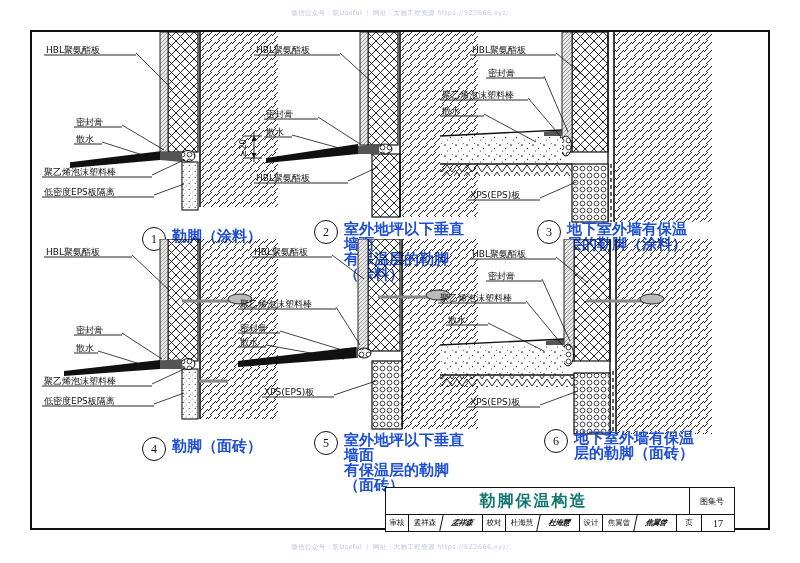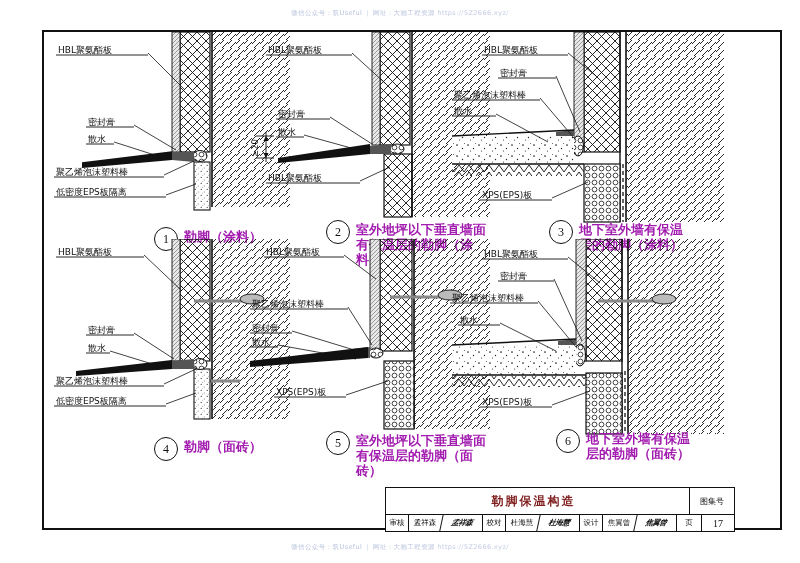--- a/index.html
+++ b/index.html
@@ -16,21 +16,21 @@
     font-size:6.5px;color:#b9c3dd;letter-spacing:.4px;white-space:nowrap;
     font-family:"DejaVu Sans",sans-serif;
   }
   .wm-top{top:9px;}
   .wm-bot{top:543px;}
   .wm .sep{color:#cdd5e8;padding:0 4px;}
   .wm .url{color:#c2cbe2;}
 
   
   .sheet{
-    position:absolute;left:42px;top:30px;width:740px;height:500px;
+    position:absolute;left:30px;top:30px;width:740px;height:500px;
     border:2.5px solid #111;background:#fff;box-sizing:border-box;
   }
 
   
   .detail{position:absolute;box-sizing:border-box;}
   .d1{left:0px;  top:0px;  width:246px;height:225px;}
   .d2{left:200px;top:0px;  width:246px;height:225px;}
   .d3{left:400px;top:0px;  width:280px;height:225px;}
   .d4{left:0px;  top:207px;width:246px;height:230px;}
   .d5{left:200px;top:207px;width:246px;height:230px;}
@@ -42,36 +42,36 @@
   .caption{
     position:absolute;display:flex;align-items:flex-start;gap:6px;
   }
   .cap-num{
     width:22px;height:22px;border:1.3px solid #111;border-radius:50%;
     display:flex;align-items:center;justify-content:center;
     font-size:12px;color:#111;flex:0 0 auto;
     font-family:"Liberation Serif",serif;
   }
   .cap-txt{
-    font-size:13px;font-weight:bold;color:#a21caf;line-height:15px;
+    font-size:15px;font-weight:bold;color:#1d4ed8;line-height:15px;
     padding-top:2px;white-space:pre-line;
     font-family:"DejaVu Sans",sans-serif;
   }
 
   
   .titleblock{
     position:absolute;left:385px;top:487px;width:350px;height:45px;
     border:1.6px solid #111;box-sizing:border-box;background:#fff;
     display:flex;flex-direction:column;
   }
   .tb-top{display:flex;height:27px;border-bottom:1.2px solid #111;}
   .tb-bot{display:flex;height:16px;}
   .tb-title{
     flex:1;display:flex;align-items:center;justify-content:center;
-    font-size:12px;font-weight:bold;color:#7f1d1d;letter-spacing:2px;
+    font-size:16px;font-weight:bold;color:#0f766e;letter-spacing:2px;
     font-family:"DejaVu Sans",sans-serif;
   }
   .tb-c{
     border-left:1.2px solid #111;display:flex;align-items:center;
     justify-content:center;font-size:8px;color:#111;
     font-family:"DejaVu Sans",sans-serif;white-space:nowrap;margin-left:8px;
   }
   .tb-lbl{width:44px;}
   .tb-val{width:74px;font-size:10px;font-family:"Liberation Serif",serif;}
   .tb-bot .cell{

